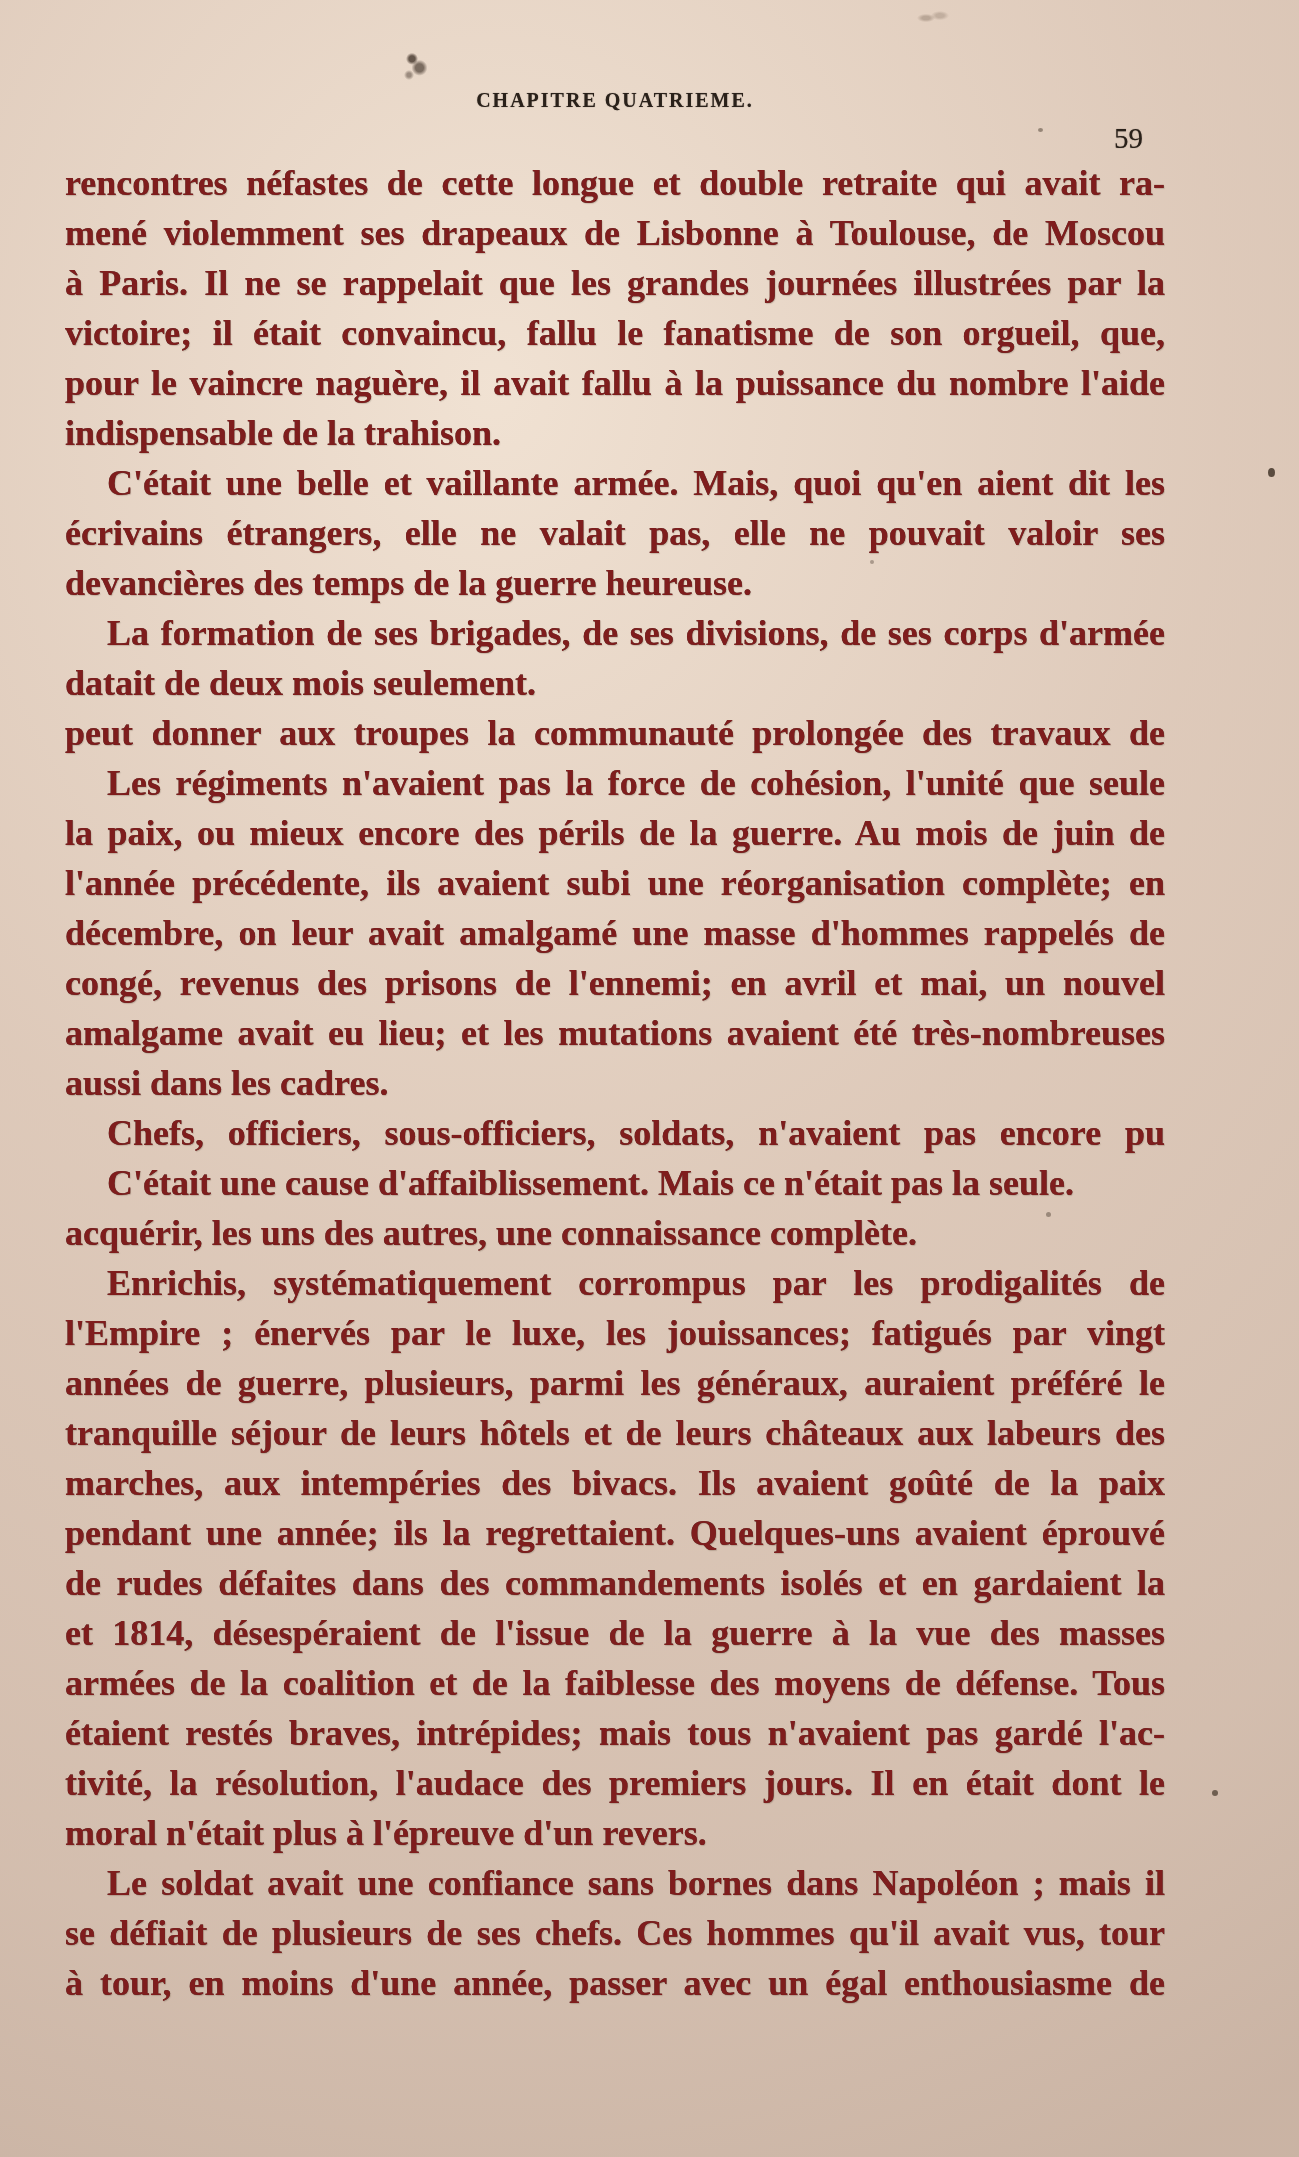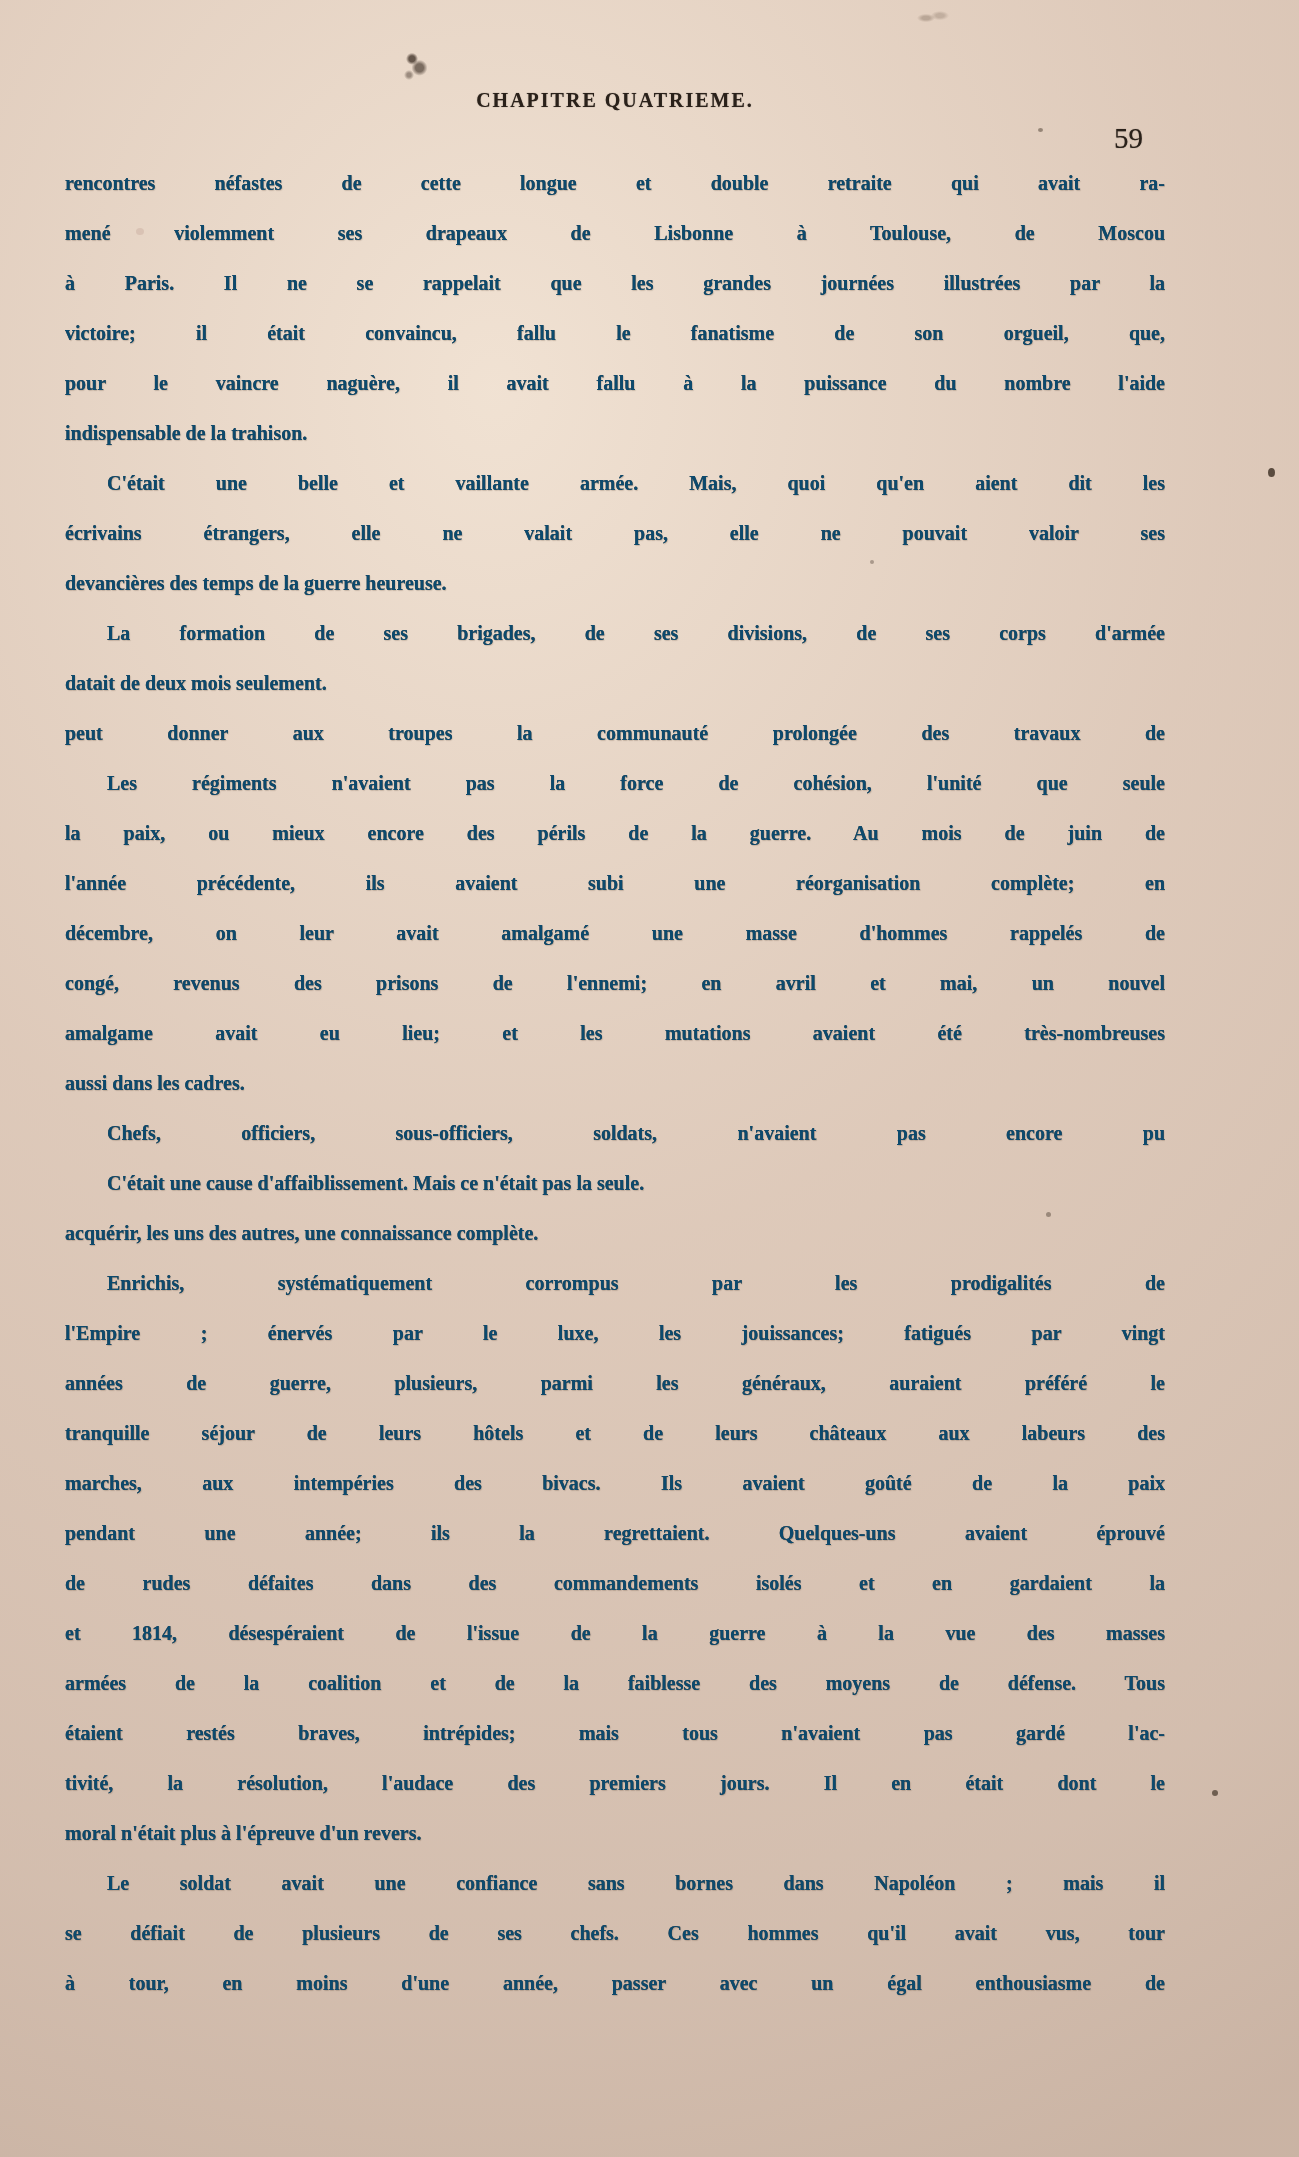--- a/index.html
+++ b/index.html
@@ -53,22 +53,22 @@
     font-weight: normal;
     line-height: 40px;
     text-shadow: 0 0 1px rgba(42,33,26,0.55);
     margin-top: 38px;
   }
   .text-block {
     position: absolute;
     top: 158px;
     left: 65px;
     width: 1100px;
-    color: #0c4a6e;
-    font-size: 20px;
+    color: #7f1d1d;
+    font-size: 36px;
     font-weight: bold;
   }
   .line {
     height: 50px;
     line-height: 50px;
     text-align: justify;
     text-align-last: justify;
     overflow: hidden;
     white-space: normal;
     text-shadow: 0 0 0.6px rgba(36,27,20,0.75), 0.7px 0.7px 1px rgba(70,48,32,0.22);

